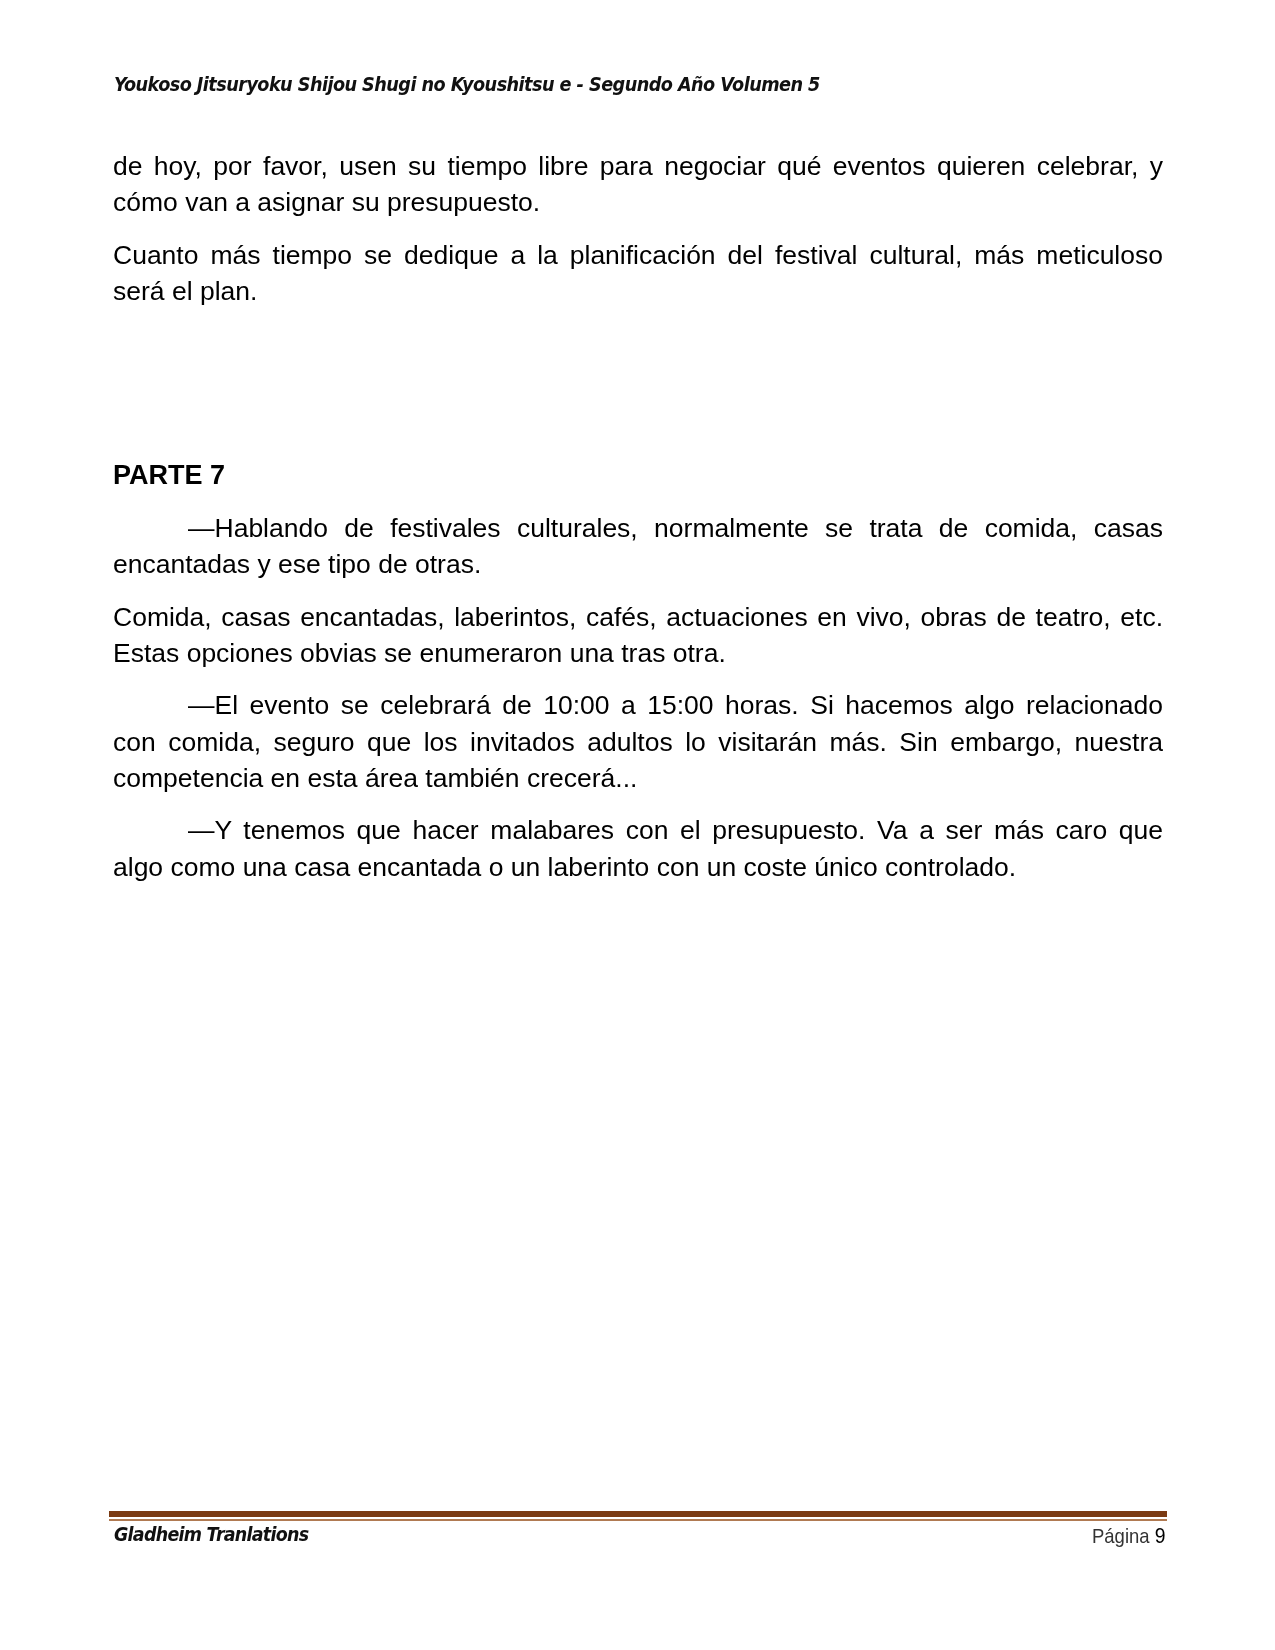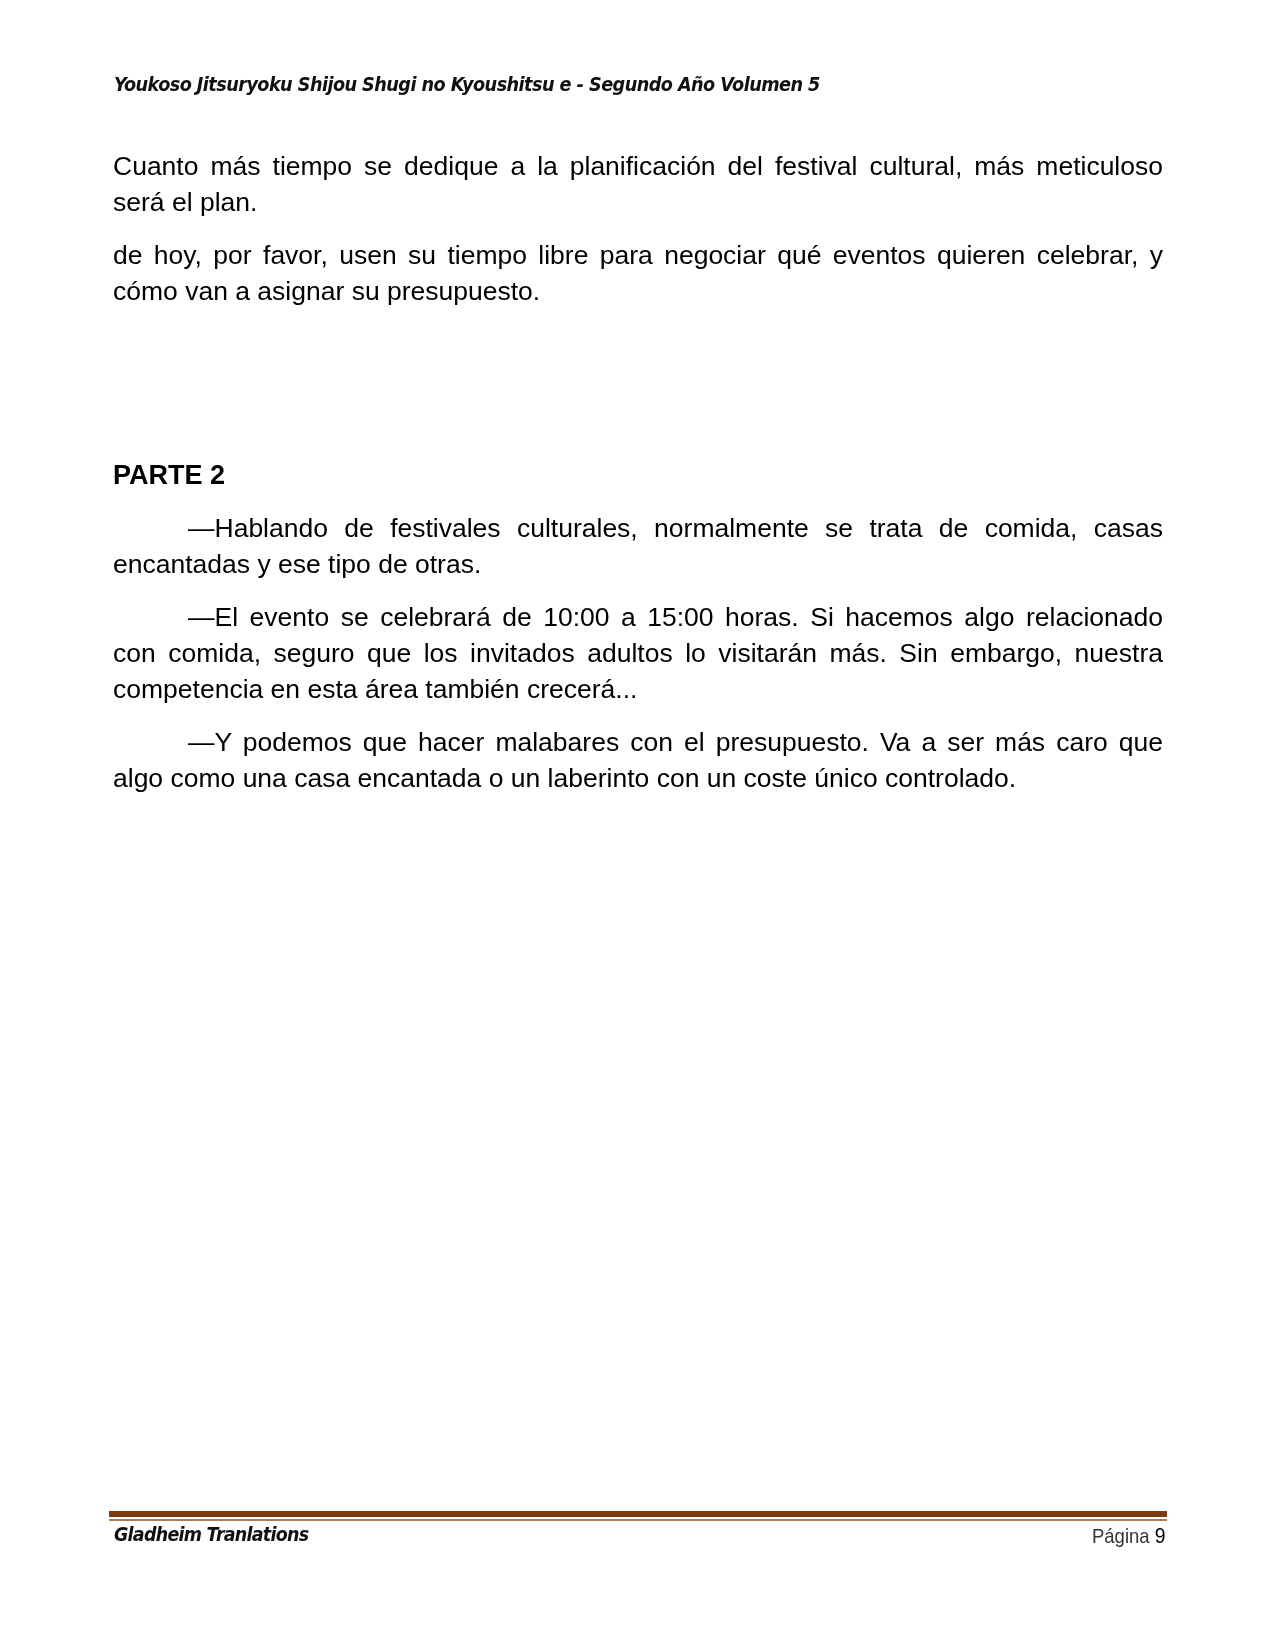--- a/index.html
+++ b/index.html
@@ -34,27 +34,28 @@
       transform: scaleX(0.88); transform-origin: right center; white-space: nowrap;
     }
     .footer-right .num { color: #000; font-size: 22px; }
   </style>
 </head>
 <body>
 
 <div class="running-header">Youkoso Jitsuryoku Shijou Shugi no Kyoushitsu e - Segundo Año Volumen 5</div>
 
 <div class="body-text">
+  <p>de hoy, por favor, usen su tiempo libre para negociar qué eventos quieren celebrar, y cómo van a asignar su presupuesto.</p>
   <p>Cuanto más tiempo se dedique a la planificación del festival cultural, más meticuloso será el plan.</p>
-  <p>de hoy, por favor, usen su tiempo libre para negociar qué eventos quieren celebrar, y cómo van a asignar su presupuesto.</p>
   <div class="spacer"></div>
-  <h2 class="section-heading">PARTE 2</h2>
+  <h2 class="section-heading">PARTE 7</h2>
   <p class="dialogue">—Hablando de festivales culturales, normalmente se trata de comida, casas encantadas y ese tipo de otras.</p>
+  <p>Comida, casas encantadas, laberintos, cafés, actuaciones en vivo, obras de teatro, etc. Estas opciones obvias se enumeraron una tras otra.</p>
   <p class="dialogue">—El evento se celebrará de 10:00 a 15:00 horas. Si hacemos algo relacionado con comida, seguro que los invitados adultos lo visitarán más. Sin embargo, nuestra competencia en esta área también crecerá...</p>
-  <p class="dialogue">—Y podemos que hacer malabares con el presupuesto. Va a ser más caro que algo como una casa encantada o un laberinto con un coste único controlado.</p>
+  <p class="dialogue">—Y tenemos que hacer malabares con el presupuesto. Va a ser más caro que algo como una casa encantada o un laberinto con un coste único controlado.</p>
 </div>
 
 <div class="footer-rule">
   <div class="thick"></div>
   <div class="gap"></div>
   <div class="thin"></div>
 </div>
 
 <div class="footer-left">Gladheim Tranlations</div>
 <div class="footer-right">

